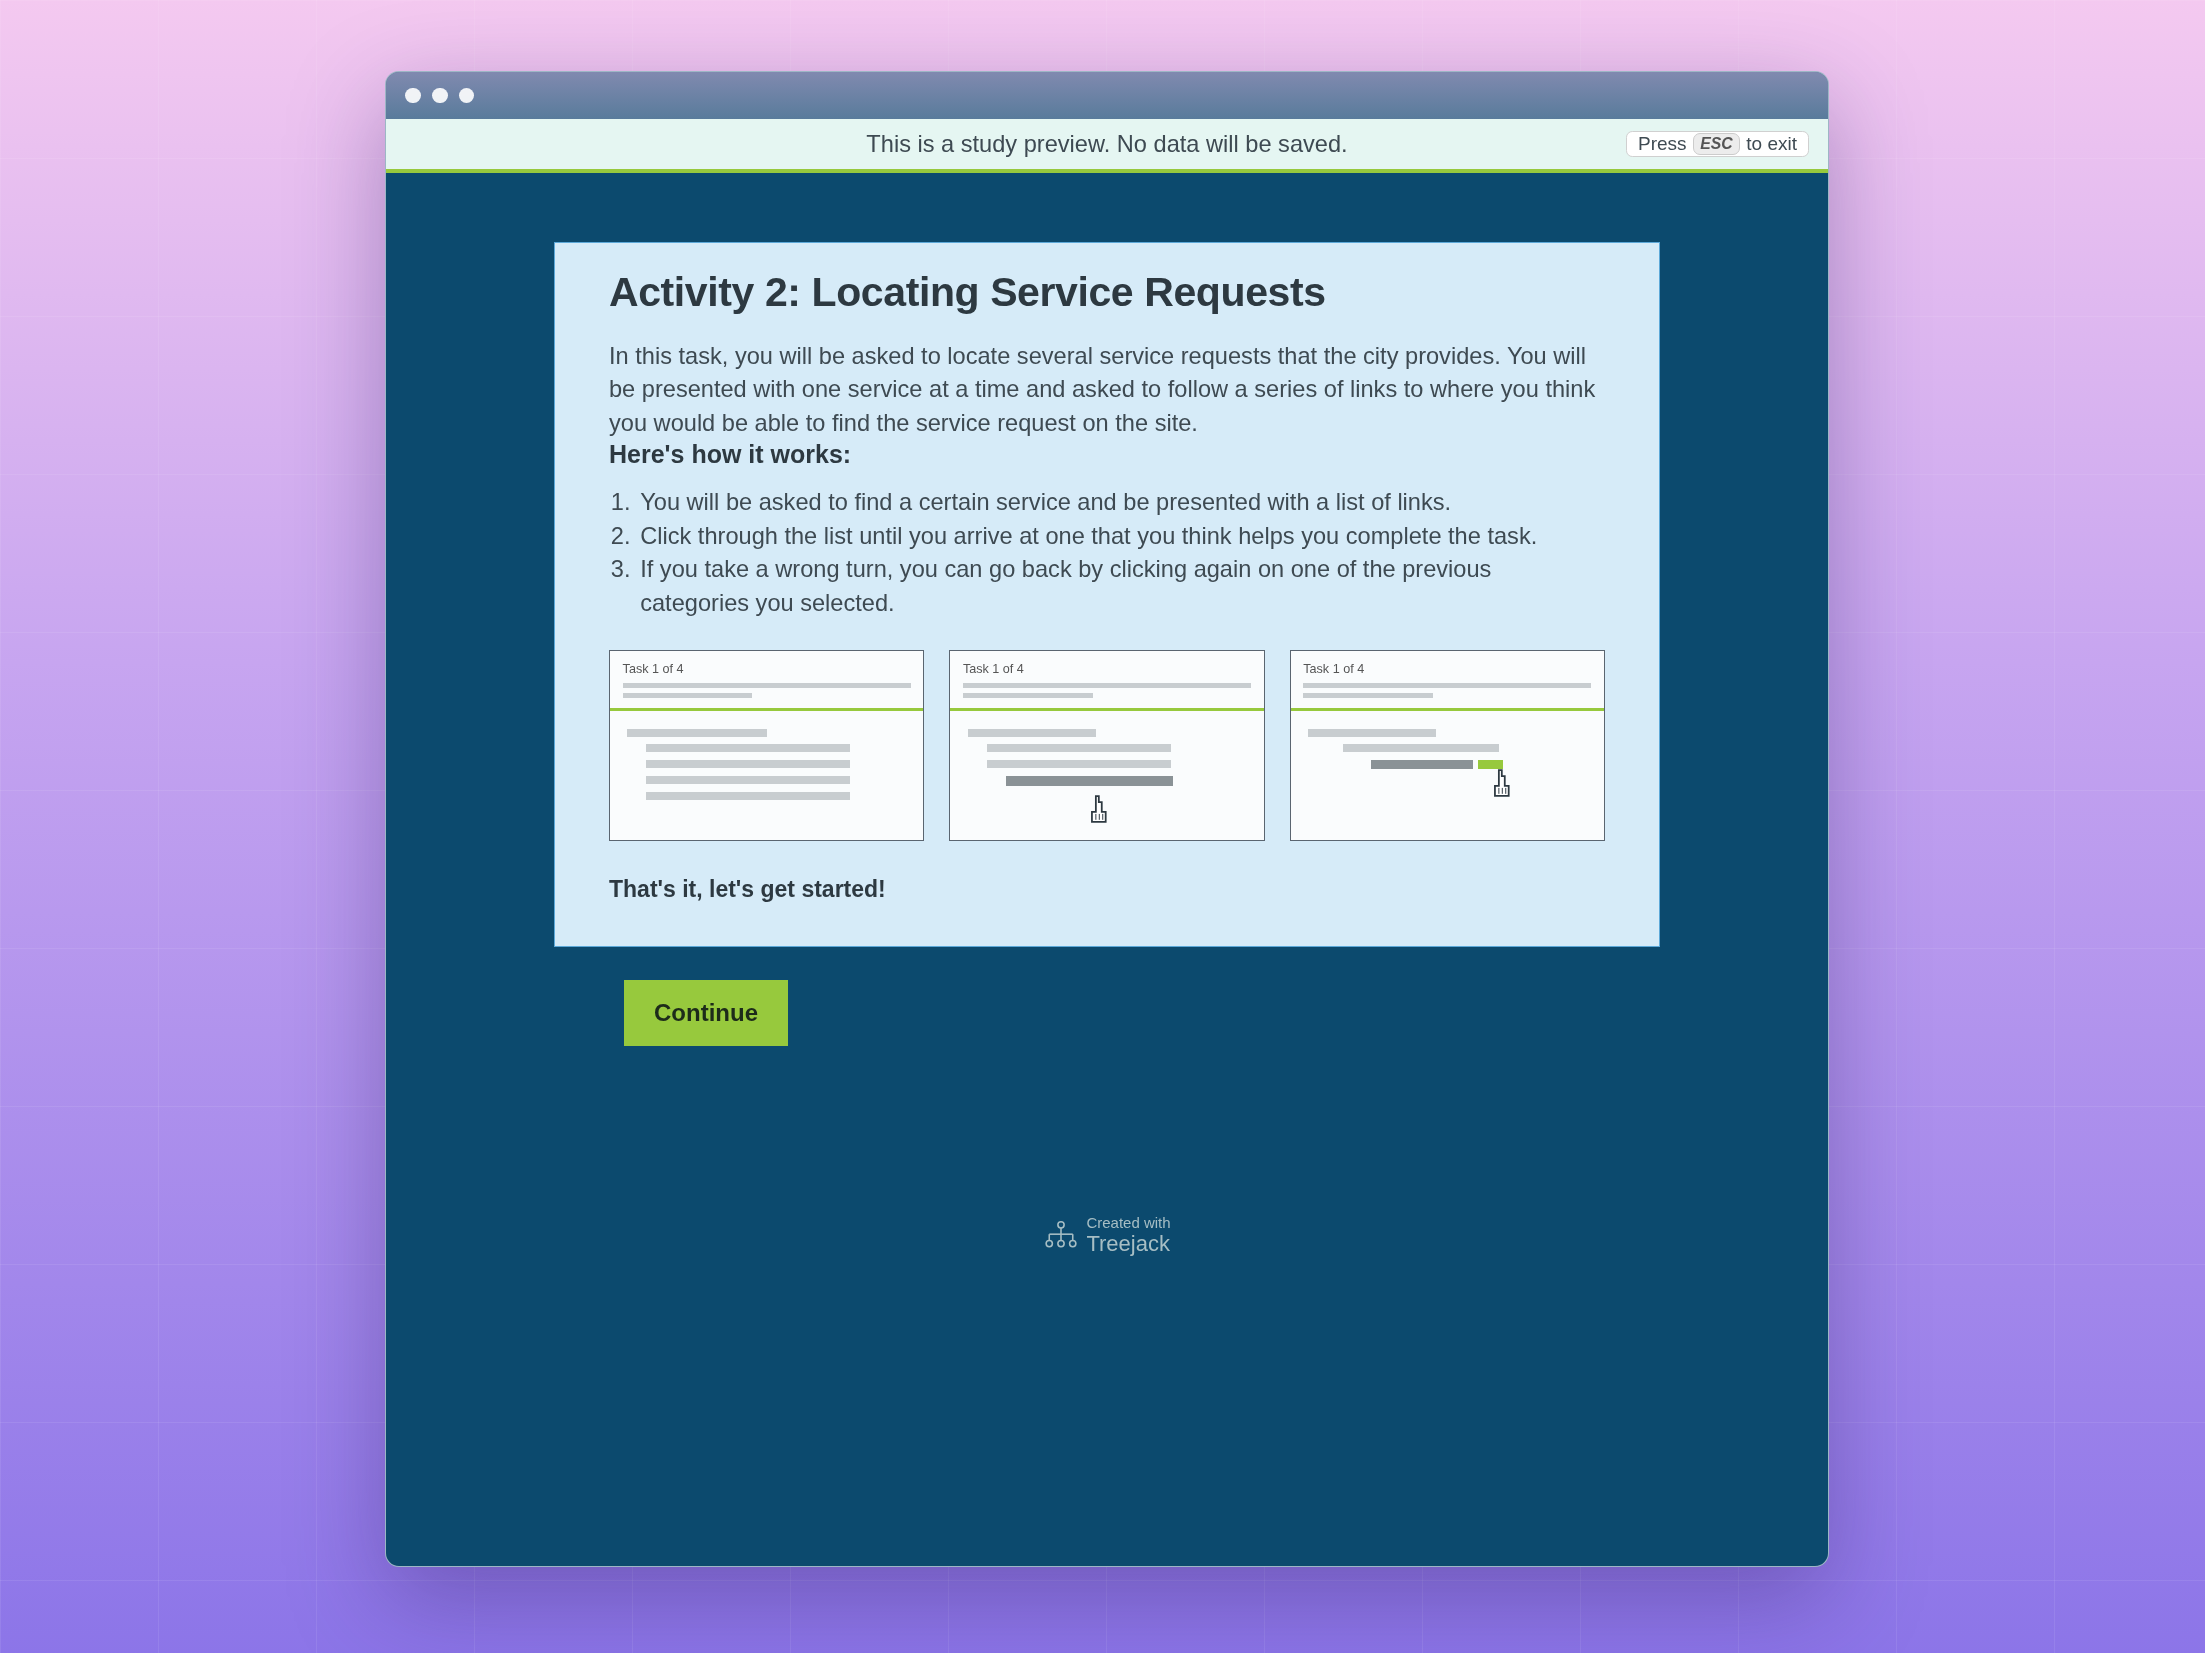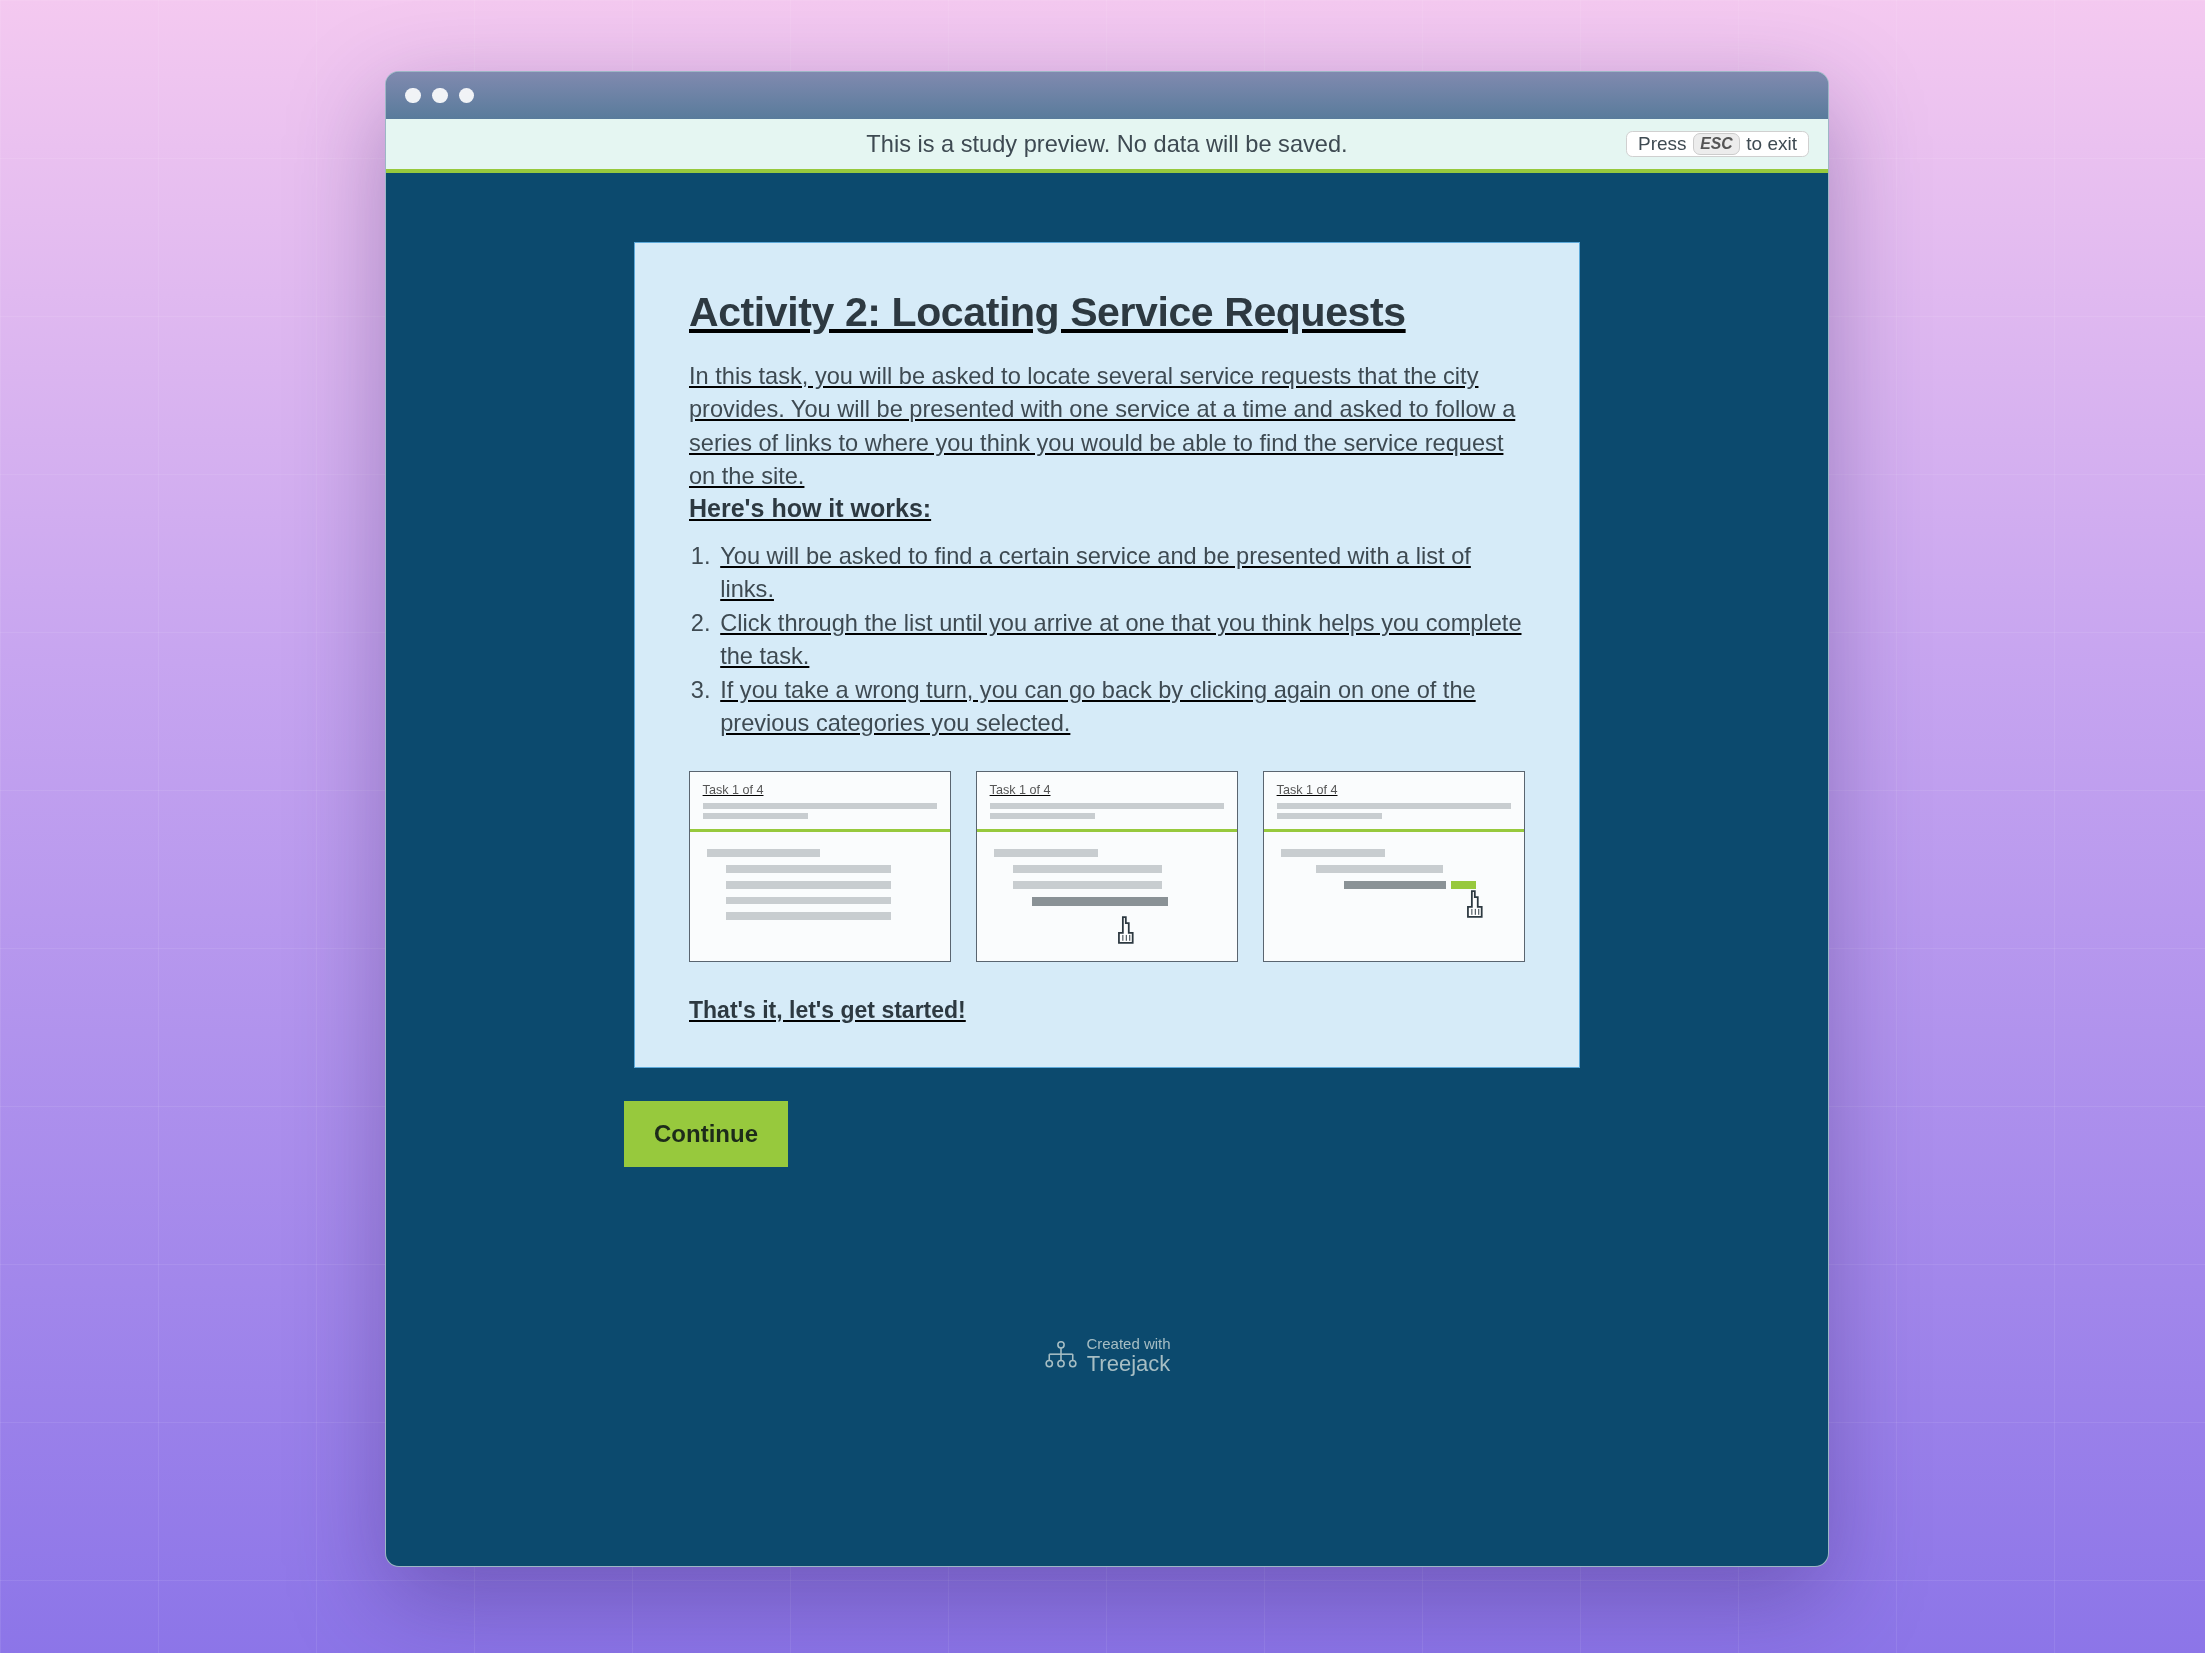--- a/index.html
+++ b/index.html
@@ -95,25 +95,24 @@
     }
     
     .content-area {
       padding: 69px 35px 35px;
       display: flex;
       flex-direction: column;
       align-items: center;
     }
     
     .activity-card {
-      width: 946px;
+      width: 1106px;
       background: #d6ebf8;
       border: 1.6px solid #5da9d9;
-      padding: 46px 54px 43px;
-      text-decoration: underline;
+      padding: 26px 54px 43px;
     }
     
     .card-title {
       font-size: 41px;
       font-weight: 600;
       color: #2d3941;
       margin-bottom: 23.6px;
       letter-spacing: -0.4px;
     }
     
@@ -226,21 +225,20 @@
       font-weight: 600;
       color: #1d2b1a;
       cursor: pointer;
     }
     
     .footer-brand {
       margin-top: 169px;
       display: flex;
       align-items: center;
       gap: 7px;
-      text-align: center;
     }
     
     .brand-icon {
       width: 36px;
       height: 31.5px;
     }
     
     .brand-text {
       display: flex;
       flex-direction: column;

